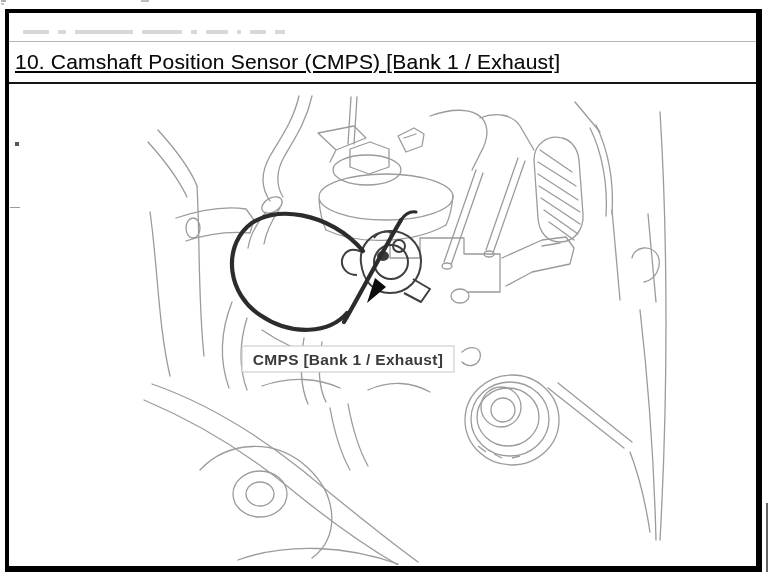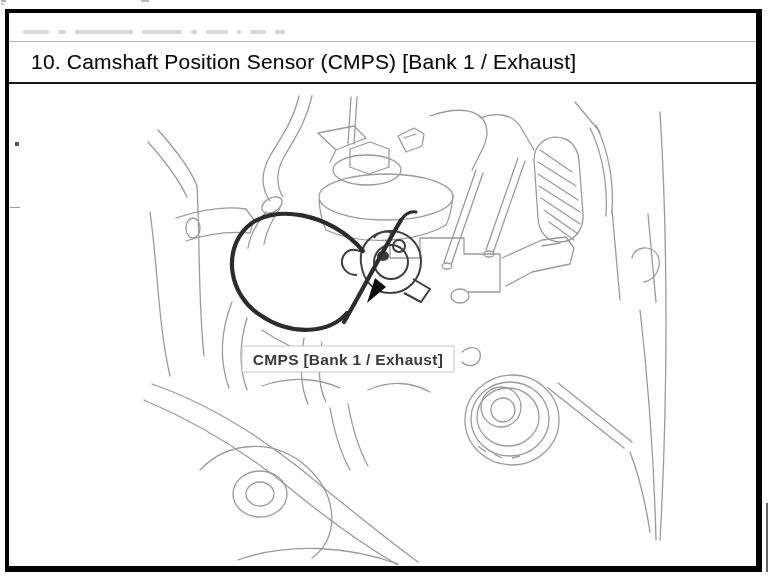--- a/index.html
+++ b/index.html
@@ -15,21 +15,21 @@
     background:#fff;
   }
   .faded-note{
     position:absolute;left:14px;top:14px;height:10px;display:flex;gap:9px;align-items:center;
     filter:blur(0.7px);opacity:.85;
   }
   .faded-note span{display:inline-block;height:4px;background:#d2d2d2;border-radius:1px;}
   .title-bar{
     position:absolute;left:9px;top:41px;width:747px;height:43px;box-sizing:border-box;
     border-top:1px solid #b5b5b5;border-bottom:2px solid #161616;
-    display:flex;align-items:center;padding-left:22px;background:#fff;
+    display:flex;align-items:center;padding-left:6px;background:#fff;text-decoration:underline;
   }
   .title-bar .t{
     font-size:21px;color:#0c0c0c;letter-spacing:.2px;
     text-shadow:0 0 .5px rgba(0,0,0,.35);
     white-space:nowrap;
   }
   .diagram-wrap{position:absolute;left:9px;top:85px;width:747px;height:480px;}
   svg text.callout{
     font-family:"Liberation Sans","DejaVu Sans",sans-serif;
     font-weight:bold;font-size:15.5px;letter-spacing:.3px;

